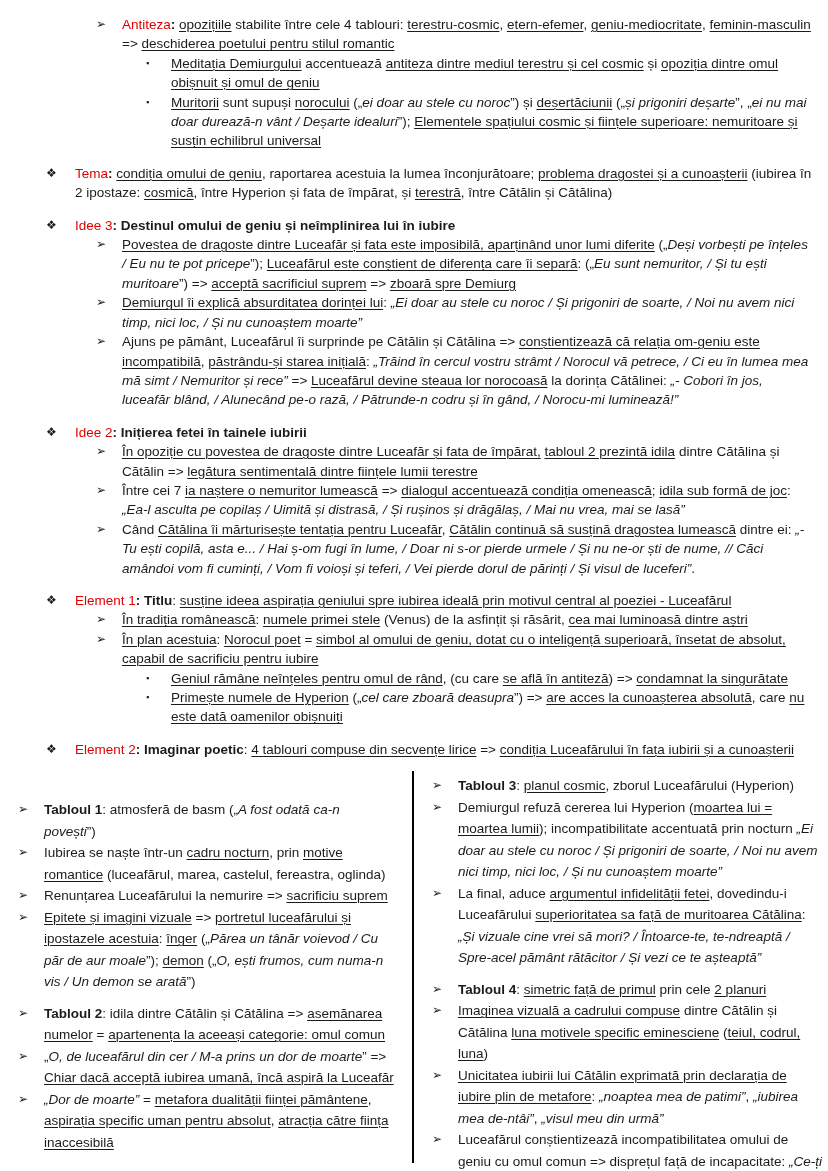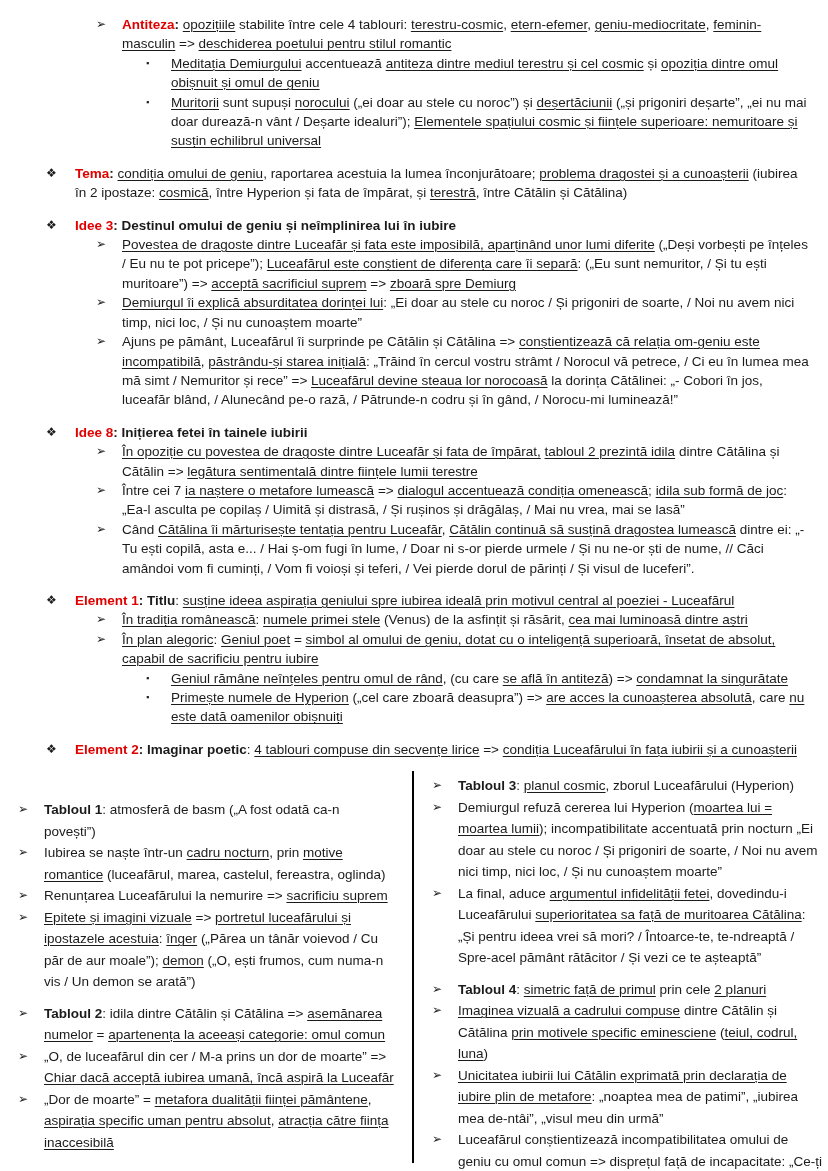--- a/index.html
+++ b/index.html
@@ -26,23 +26,23 @@
   .item.gap{margin-top:13px;}
   .top .lvl1{margin-left:50px;}
   .top .lvl2{margin-left:100px;}
   .bullet{flex:0 0 auto;white-space:pre;}
   .bullet.diamond{width:29px;font-size:12px;}
   .bullet.arrow{width:26px;font-size:12px;}
   .bullet.square{width:25px;font-size:9px;line-height:inherit;}
   .txt{flex:1 1 auto;min-width:0;}
   
   .b{font-weight:700;}
-  .i{}
+  .i{font-style:italic;}
   .u{text-decoration:underline;text-decoration-thickness:1px;text-underline-offset:2px;}
-  .r{color:var(--red);font-weight:700;}
+  .r{color:var(--red);font-weight:400;}
   
   .columns{
     display:flex;
     margin-top:10px;
     height:402px;
     font-size:13.5px;
     line-height:21.5px;
   }
   .col-left{
     flex:0 0 412px;
@@ -93,45 +93,45 @@
       <div class="item lvl1">
         <span class="bullet arrow">➢</span>
         <div class="txt"><span class="u">Demiurgul îi explică absurditatea dorinței lui</span><span>: </span><span class="i">„Ei doar au stele cu noroc / Și prigoniri de soarte, / Noi nu avem nici timp, nici loc, / Și nu cunoaștem moarte”</span></div>
       </div>
       <div class="item lvl1">
         <span class="bullet arrow">➢</span>
         <div class="txt"><span>Ajuns pe pământ, Luceafărul îi surprinde pe Cătălin și Cătălina =&gt; </span><span class="u">conștientizează că relația om-geniu este incompatibilă</span><span>, </span><span class="u">păstrându-și starea inițială</span><span>: </span><span class="i">„Trăind în cercul vostru strâmt / Norocul vă petrece, / Ci eu în lumea mea mă simt / Nemuritor și rece”</span><span> =&gt; </span><span class="u">Luceafărul devine steaua lor norocoasă</span><span> la dorința Cătălinei: </span><span class="i">„- Cobori în jos, luceafăr blând, / Alunecând pe-o rază, / Pătrunde-n codru și în gând, / Norocu-mi luminează!”</span></div>
       </div>
       <div class="item lvl0 gap">
         <span class="bullet diamond">❖</span>
-        <div class="txt"><span class="r">Idee 8</span><span class="b">: </span><span class="b">Inițierea fetei în tainele iubirii</span></div>
+        <div class="txt"><span class="r">Idee 2</span><span class="b">: </span><span class="b">Inițierea fetei în tainele iubirii</span></div>
       </div>
       <div class="item lvl1">
         <span class="bullet arrow">➢</span>
         <div class="txt"><span class="u">În opoziție cu povestea de dragoste dintre Luceafăr și fata de împărat,</span><span> </span><span class="u">tabloul 2 prezintă idila</span><span> dintre Cătălina și Cătălin =&gt; </span><span class="u">legătura sentimentală dintre ființele lumii terestre</span></div>
       </div>
       <div class="item lvl1">
         <span class="bullet arrow">➢</span>
-        <div class="txt"><span>Între cei 7 </span><span class="u">ia naștere o metafore lumească</span><span> =&gt; </span><span class="u">dialogul accentuează condiția omenească</span><span>; </span><span class="u">idila sub formă de joc</span><span>: </span><span class="i">„Ea-l asculta pe copilaș / Uimită și distrasă, / Și rușinos și drăgălaș, / Mai nu vrea, mai se lasă”</span></div>
+        <div class="txt"><span>Între cei 7 </span><span class="u">ia naștere o nemuritor lumească</span><span> =&gt; </span><span class="u">dialogul accentuează condiția omenească</span><span>; </span><span class="u">idila sub formă de joc</span><span>: </span><span class="i">„Ea-l asculta pe copilaș / Uimită și distrasă, / Și rușinos și drăgălaș, / Mai nu vrea, mai se lasă”</span></div>
       </div>
       <div class="item lvl1">
         <span class="bullet arrow">➢</span>
         <div class="txt"><span>Când </span><span class="u">Cătălina îi mărturisește tentația pentru Luceafăr</span><span>, </span><span class="u">Cătălin continuă să susțină dragostea lumească</span><span> dintre ei: </span><span class="i">„- Tu ești copilă, asta e... / Hai ș-om fugi în lume, / Doar ni s-or pierde urmele / Și nu ne-or ști de nume, // Căci amândoi vom fi cuminți, / Vom fi voioși și teferi, / Vei pierde dorul de părinți / Și visul de luceferi”</span><span>.</span></div>
       </div>
       <div class="item lvl0 gap">
         <span class="bullet diamond">❖</span>
         <div class="txt"><span class="r">Element 1</span><span class="b">: </span><span class="b">Titlu</span><span>: </span><span class="u">susține ideea aspirația geniului spre iubirea ideală prin motivul central al poeziei - Luceafărul</span></div>
       </div>
       <div class="item lvl1">
         <span class="bullet arrow">➢</span>
         <div class="txt"><span class="u">În tradiția românească</span><span>: </span><span class="u">numele primei stele</span><span> (Venus) de la asfințit și răsărit, </span><span class="u">cea mai luminoasă dintre aștri</span></div>
       </div>
       <div class="item lvl1">
         <span class="bullet arrow">➢</span>
-        <div class="txt"><span class="u">În plan alegoric</span><span>: </span><span class="u">Geniul poet</span><span> = </span><span class="u">simbol al omului de geniu, dotat cu o inteligență superioară, însetat de absolut, capabil de sacrificiu pentru iubire</span></div>
+        <div class="txt"><span class="u">În plan acestuia</span><span>: </span><span class="u">Norocul poet</span><span> = </span><span class="u">simbol al omului de geniu, dotat cu o inteligență superioară, însetat de absolut, capabil de sacrificiu pentru iubire</span></div>
       </div>
       <div class="item lvl2">
         <span class="bullet square">▪</span>
         <div class="txt"><span class="u">Geniul rămâne neînțeles pentru omul de rând</span><span>, (cu care </span><span class="u">se află în antiteză</span><span>) =&gt; </span><span class="u">condamnat la singurătate</span></div>
       </div>
       <div class="item lvl2">
         <span class="bullet square">▪</span>
         <div class="txt"><span class="u">Primește numele de Hyperion</span><span> („</span><span class="i">cel care zboară deasupra</span><span>”) =&gt; </span><span class="u">are acces la cunoașterea absolută</span><span>, care </span><span class="u">nu este dată oamenilor obișnuiți</span></div>
       </div>
       <div class="item lvl0 gap">
@@ -175,29 +175,29 @@
         <div class="item lvl0">
           <span class="bullet arrow">➢</span>
           <div class="txt"><span class="b">Tabloul 3</span><span>: </span><span class="u">planul cosmic</span><span>, zborul Luceafărului (Hyperion)</span></div>
         </div>
         <div class="item lvl0">
           <span class="bullet arrow">➢</span>
           <div class="txt"><span>Demiurgul refuză cererea lui Hyperion (</span><span class="u">moartea lui = moartea lumii</span><span>); incompatibilitate accentuată prin nocturn </span><span class="i">„Ei doar au stele cu noroc / Și prigoniri de soarte, / Noi nu avem nici timp, nici loc, / Și nu cunoaștem moarte”</span></div>
         </div>
         <div class="item lvl0">
           <span class="bullet arrow">➢</span>
-          <div class="txt"><span>La final, aduce </span><span class="u">argumentul infidelității fetei</span><span>, dovedindu-i Luceafărului </span><span class="u">superioritatea sa față de muritoarea Cătălina</span><span>: </span><span class="i">„Și pentru ideea vrei să mori? / Întoarce-te, te-ndreaptă / Spre-acel pământ rătăcitor / Și vezi ce te așteaptă”</span></div>
+          <div class="txt"><span>La final, aduce </span><span class="u">argumentul infidelității fetei</span><span>, dovedindu-i Luceafărului </span><span class="u">superioritatea sa față de muritoarea Cătălina</span><span>: </span><span class="i">„Și vizuale cine vrei să mori? / Întoarce-te, te-ndreaptă / Spre-acel pământ rătăcitor / Și vezi ce te așteaptă”</span></div>
         </div>
         <div class="item lvl0 gap">
           <span class="bullet arrow">➢</span>
           <div class="txt"><span class="b">Tabloul 4</span><span>: </span><span class="u">simetric față de primul</span><span> prin cele </span><span class="u">2 planuri</span></div>
         </div>
         <div class="item lvl0">
           <span class="bullet arrow">➢</span>
-          <div class="txt"><span class="u">Imaginea vizuală a cadrului compuse</span><span> dintre Cătălin și Cătălina </span><span class="u">prin motivele specific eminesciene</span><span> (</span><span class="u">teiul, codrul, luna</span><span>)</span></div>
+          <div class="txt"><span class="u">Imaginea vizuală a cadrului compuse</span><span> dintre Cătălin și Cătălina </span><span class="u">luna motivele specific eminesciene</span><span> (</span><span class="u">teiul, codrul, luna</span><span>)</span></div>
         </div>
         <div class="item lvl0">
           <span class="bullet arrow">➢</span>
           <div class="txt"><span class="u">Unicitatea iubirii lui Cătălin exprimată prin declarația de iubire plin de metafore</span><span>: </span><span class="i">„noaptea mea de patimi”</span><span>, </span><span class="i">„iubirea mea de-ntâi”</span><span>, </span><span class="i">„visul meu din urmă”</span></div>
         </div>
         <div class="item lvl0">
           <span class="bullet arrow">➢</span>
           <div class="txt"><span>Luceafărul conștientizează incompatibilitatea omului de geniu cu omul comun =&gt; disprețul față de incapacitate: </span><span class="i">„Ce-ți pasă ție, chip de lut, / Dac-oi fi eu sau altul?”</span></div>
         </div>
       </div>

